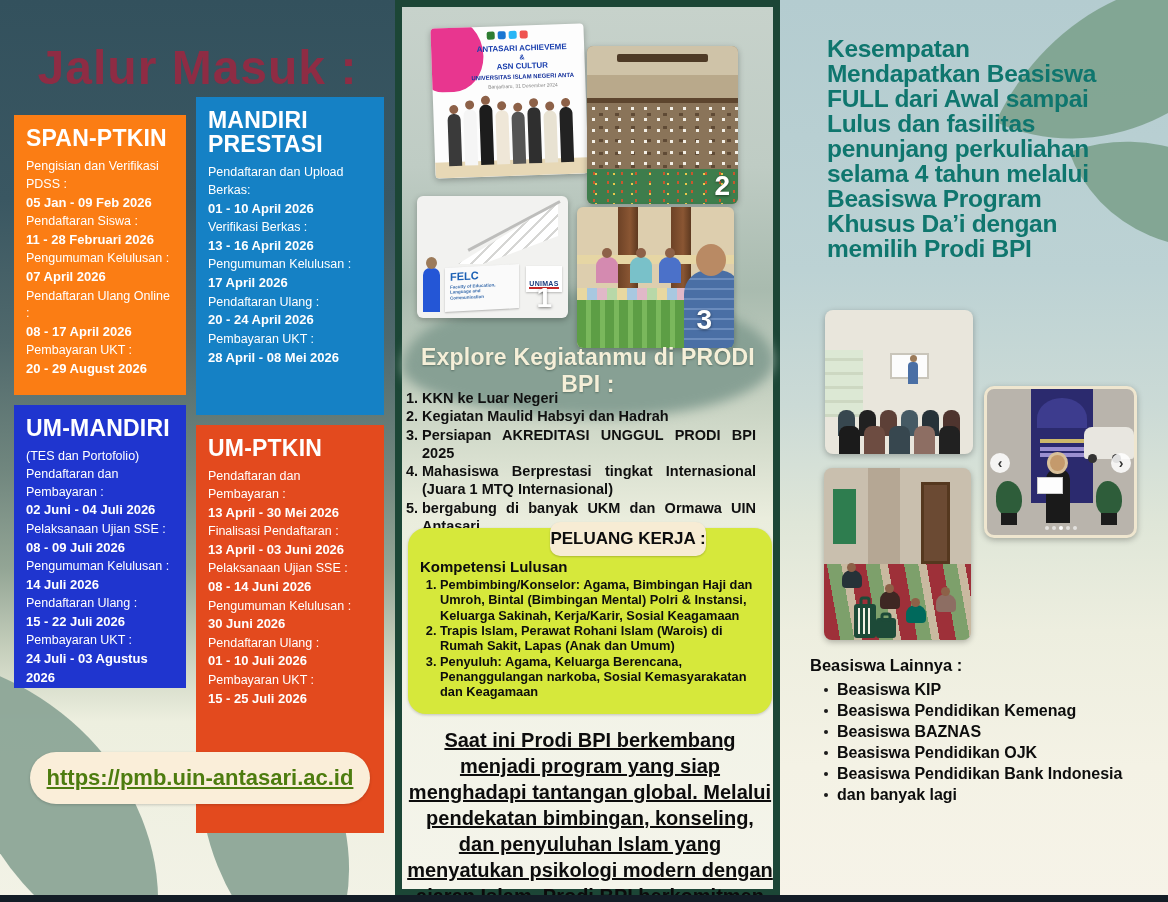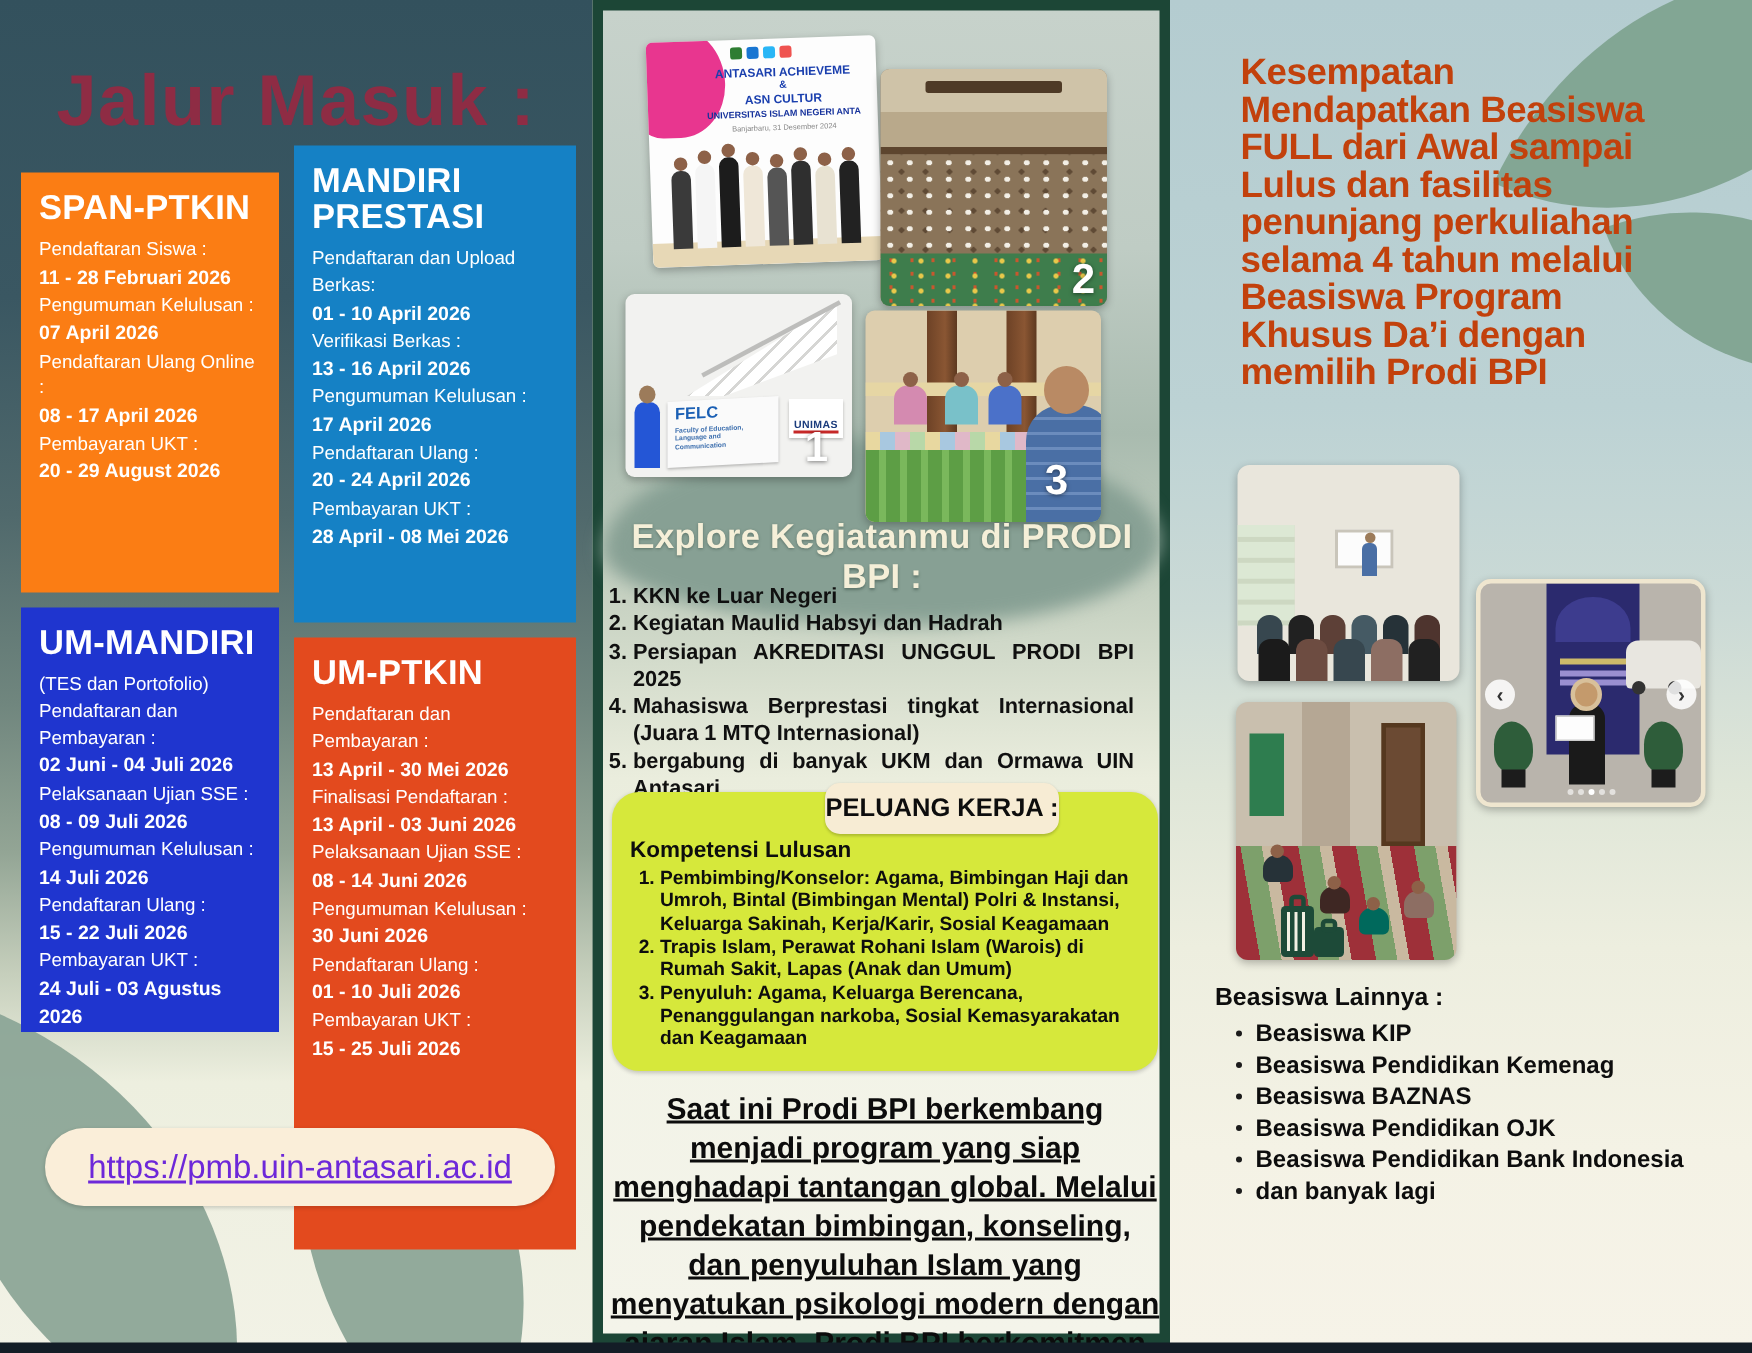--- a/index.html
+++ b/index.html
@@ -19,21 +19,21 @@
   .box h3 { font-size:23px; font-weight:800; letter-spacing:.2px; margin:0 0 8px 0; line-height:1.05; }
   .sched-label { font-size:12.5px; line-height:1.42; font-weight:400; }
   .sched-dates { font-size:13px; line-height:1.42; font-weight:800; margin-bottom:1px; }
   #box-span      { left:14px;  top:115px; width:172px; height:280px; background:#fb7d14; }
   #box-prestasi  { left:196px; top:97px;  width:188px; height:318px; background:#1581c5; }
   #box-ummandiri { left:14px;  top:405px; width:172px; height:283px; background:#1f35cf; }
   #box-umptkin   { left:196px; top:425px; width:188px; height:408px; background:#e34a1e; }
   #url-pill { position:absolute; left:30px; top:752px; width:340px; height:52px; background:#faeed9;
     border-radius:26px; display:flex; align-items:center; justify-content:center;
     box-shadow:0 1px 3px rgba(0,0,0,.18); }
-  #url-pill a { font-size:22px; color:#6d28d9; font-weight:400; text-decoration:underline; }
+  #url-pill a { font-size:22px; color:#4d7c0f; font-weight:700; text-decoration:underline; }
 
   
   #mid-panel { position:absolute; left:395px; top:0; width:385px; height:896px; background:#1c4636; padding:7px; }
   #mid-inner { width:100%; height:100%;
     background:linear-gradient(180deg,#c7d2cb 0%,#bfccc4 18%,#a9bbaf 32%,#cbd5c5 46%,#eaeddd 58%,#f2f3e7 75%,#f4f4ea 100%); }
   #mid-sage-blob { position:absolute; left:402px; top:292px; width:372px; height:125px; background:#87a094;
     border-radius:50% 50% 45% 55%/60% 55% 45% 40%; filter:blur(6px); }
   .photo { position:absolute; overflow:hidden; border-radius:6px; box-shadow:0 2px 6px rgba(0,0,0,.28); }
   .badge-num { position:absolute; color:#fff; font-weight:800; font-size:28px; text-shadow:0 1px 3px rgba(0,0,0,.5); }
 
@@ -116,21 +116,21 @@
 
   #closing-paragraph { position:absolute; left:406px; top:727px; width:368px; text-align:center;
     font-size:20px; line-height:1.3; font-weight:800; color:#0c0c0c;text-decoration:underline; }
 
   
   #right-panel { position:absolute; left:780px; top:0; width:388px; height:902px;
     background:linear-gradient(180deg,#b4ccd0 0%,#bcd2d4 30%,#cbdad6 45%,#dfe6d8 58%,#edeedf 70%,#f4f2e5 85%,#f6f3e8 100%); }
   #leaf-tr1 { left:1020px; top:-40px; width:230px; height:200px; background:#7fa390; transform:rotate(115deg); }
   #leaf-tr2 { left:1090px; top:120px; width:160px; height:150px; background:#7fa390; transform:rotate(160deg); }
   #headline { position:absolute; left:827px; top:36px; width:302px;
-    font-size:24.5px; line-height:1.02; font-weight:800; letter-spacing:-0.3px; color:#c2410c; }
+    font-size:24.5px; line-height:1.02; font-weight:800; letter-spacing:-0.3px; color:#0f766e; }
 
   #photo-classroom { left:825px; top:310px; width:148px; height:144px; background:#e9e6dc; border-radius:8px; }
   #class-window { position:absolute; left:0; top:28%; width:26%; height:46%;
      background:repeating-linear-gradient(0deg,#cdd8c2 0 3px,#dce8d4 3px 14px),repeating-linear-gradient(90deg,#cdd8c2 0 3px,#dce8d4 3px 12px); }
   #class-board { position:absolute; left:44%; top:30%; width:26%; height:18%; background:#fcfcfc; border:2px solid #c9c5ba; }
   #class-teacher { position:absolute; left:56%; top:36%; width:10px; height:22px; background:#4a6fa5; border-radius:4px 4px 0 0; }
   #class-teacher::before { content:""; position:absolute; top:-7px; left:2px; width:7px; height:7px; border-radius:50%; background:#9c7b5a; }
   .class-row { position:absolute; left:0; right:0; display:flex; gap:4px; justify-content:center; align-items:flex-end; }
   .class-row i { display:block; width:17px; height:26px; border-radius:8px 8px 0 0; }
   #class-row1 { bottom:18px; }
@@ -181,20 +181,24 @@
 <div id="page">
 
   <div id="left-panel">
     <div id="leaf-bl1" class="leaf"></div>
     <div id="leaf-bl2" class="leaf"></div>
     <div id="left-title">Jalur Masuk :</div>
 
     <div class="box" id="box-span">
       <h3>SPAN-PTKIN</h3>
       <div>
+        <div class="sched">
+          <div class="sched-label">Pengisian dan Verifikasi PDSS :</div>
+          <div class="sched-dates">05 Jan - 09 Feb 2026</div>
+        </div>
 
         <div class="sched">
           <div class="sched-label">Pendaftaran Siswa :</div>
           <div class="sched-dates">11 - 28 Februari 2026</div>
         </div>
 
         <div class="sched">
           <div class="sched-label">Pengumuman Kelulusan :</div>
           <div class="sched-dates">07 April 2026</div>
         </div>

